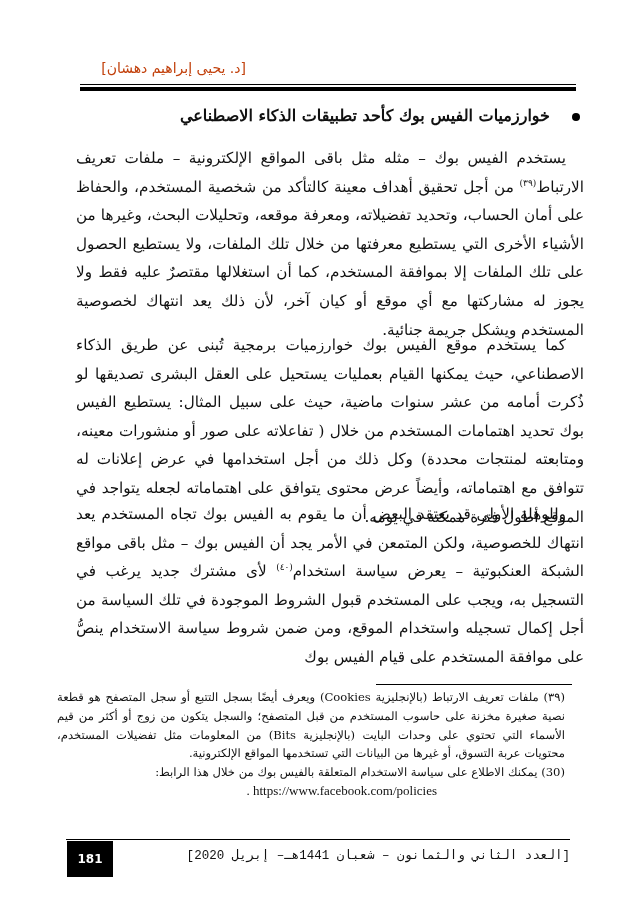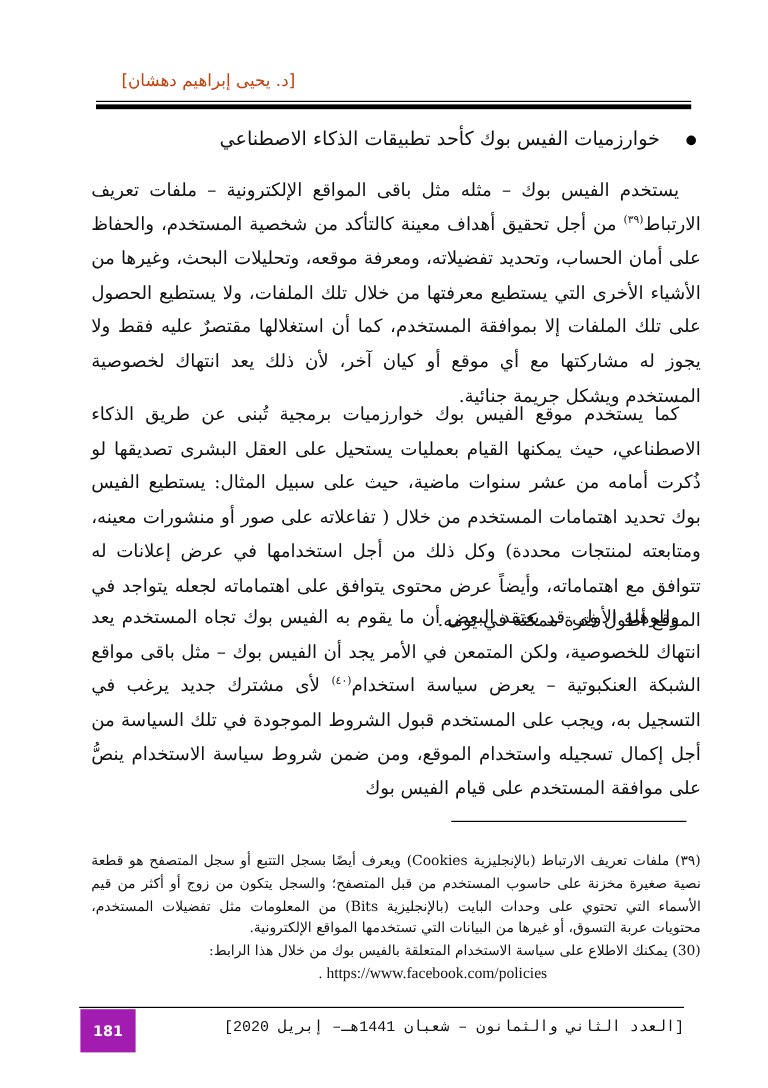--- a/index.html
+++ b/index.html
@@ -8,42 +8,42 @@
   .page { position:absolute; left:0; top:0; width:640px; height:907px; }
 
   .running-head { position:absolute; left:86px; top:60px; width:160px; height:22px;
                   font-family:"DejaVu Sans", sans-serif; font-size:14px; direction:rtl;
                   text-align:right; white-space:nowrap; color:#c2410c; }
   .rule-double { position:absolute; left:80px; top:84px; width:496px; height:7px; }
   .rule-double .thin { position:absolute; left:0; top:0; width:100%; height:1px; background:#000; }
   .rule-double .thick { position:absolute; left:0; top:3px; width:100%; height:4px; background:#000; }
 
   .section-heading { position:absolute; right:60px; top:106px; width:460px; direction:rtl;
-                     text-align:right; font-size:16px; font-weight:normal; white-space:nowrap; }
+                     text-align:right; font-size:16px; font-weight:bold; white-space:nowrap; }
   .bullet { display:inline-block; width:8px; height:8px; border-radius:50%; background:#000;
             margin-left:22px; vertical-align:middle; }
 
   .body-text { position:absolute; left:76px; width:508px; direction:rtl; text-align:justify;
                text-align-last:right; font-size:15.2px; line-height:28.6px; }
   .body-text p { margin:0; text-indent:18px; }
   #para-1 { top:144px; }
   #para-2 { top:331px; }
   #para-3 { top:500px; }
   sup { font-size:9px; vertical-align:super; line-height:0; }
 
   .fn-rule { position:absolute; left:376px; top:684px; width:196px; height:1px; background:#000; }
-  .footnotes { position:absolute; left:76px; top:688px; width:508px; direction:rtl;
-               text-align:justify; text-align-last:right; font-size:11.6px; line-height:18.8px;margin-top:20px; }
+  .footnotes { position:absolute; left:57px; top:688px; width:508px; direction:rtl;
+               text-align:justify; text-align-last:right; font-size:11.6px; line-height:18.8px; }
   .footnotes p { margin:0; }
   .fn-url { direction:ltr; text-align:right; text-align-last:right; padding-right:128px;
             font-family:Liberation Serif, serif; font-size:13px; }
 
   .footer-rule { position:absolute; left:66px; top:839px; width:504px; height:1px; background:#000; }
   .page-number-box { position:absolute; left:67px; top:841px; width:46px; height:36px;
-                     background:#a21caf; color:#fff; font-family:"DejaVu Sans", sans-serif;
+                     background:#000000; color:#fff; font-family:"DejaVu Sans", sans-serif;
                      font-size:12px; font-weight:bold; text-align:center; line-height:36px; }
   .running-foot { position:absolute; left:270px; top:847px; width:300px; direction:rtl;
                   text-align:center; font-family:Liberation Mono, monospace; font-size:12.5px;
                   white-space:nowrap; }
 </style>
 </head>
 <body>
 
 <div class="page">
 

